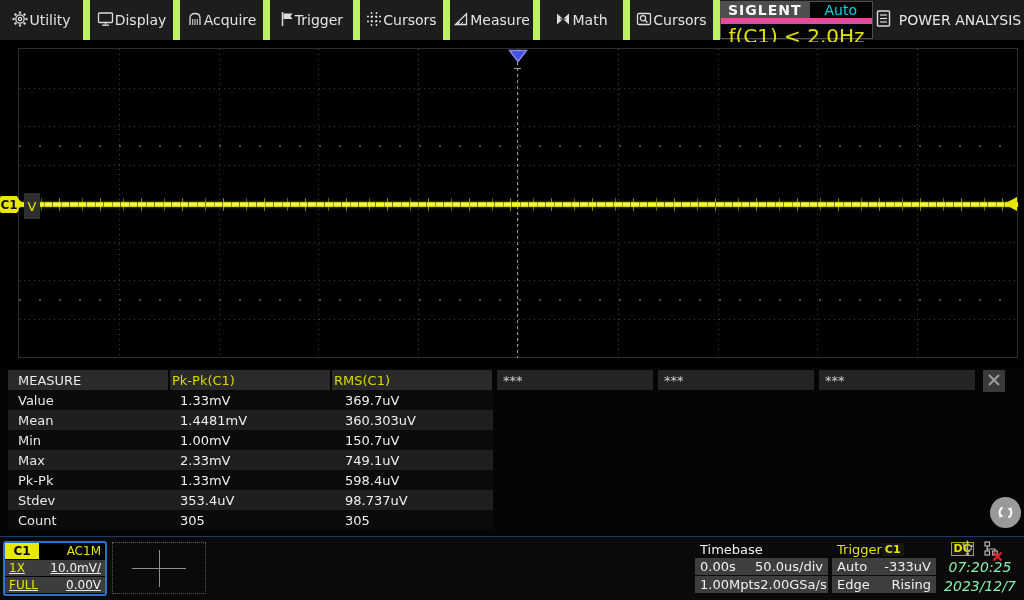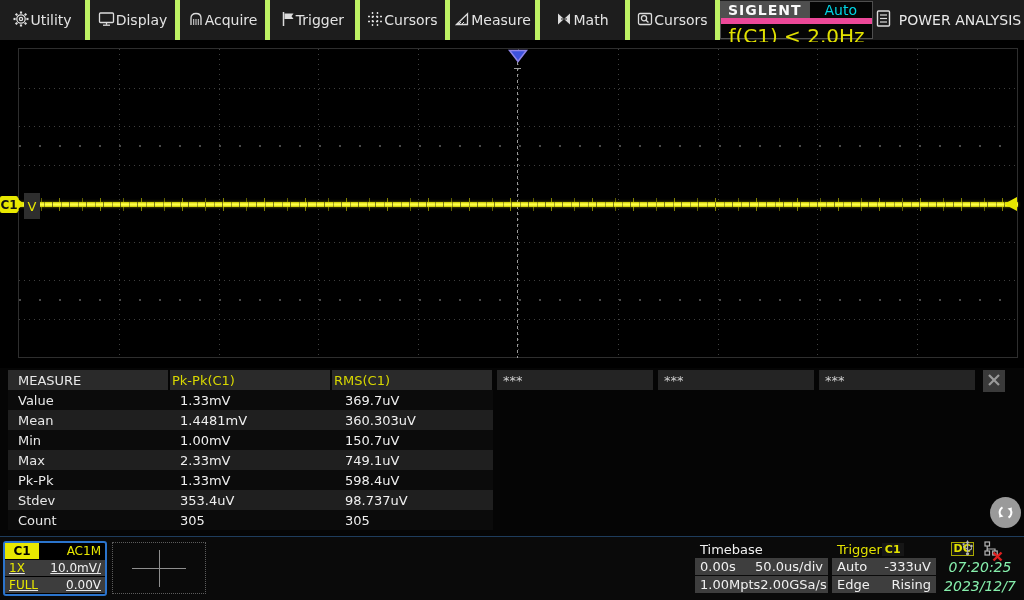--- a/index.html
+++ b/index.html
@@ -3,21 +3,21 @@
 <meta charset="utf-8">
 <style>
   html,body{margin:0;padding:0;background:#000;}
   #screen{position:relative;width:1024px;height:600px;background:#000;overflow:hidden;
           font-family:"DejaVu Sans","Liberation Sans",sans-serif;color:#e6e6e6;}
 
   
   .menu-bar{position:absolute;top:0;left:0;width:1024px;height:42px;background:#1d1d1d;
             display:flex;align-items:stretch;border-bottom:2px solid #000;box-sizing:border-box;}
   .menu-item{width:90px;box-sizing:border-box;display:flex;align-items:center;justify-content:center;
-             gap:1px;border-right:5px solid #bef264;color:#e3e3e3;font-size:14px;}
+             gap:1px;border-right:7px solid #bef264;color:#e3e3e3;font-size:14px;}
   .menu-item svg{flex:none;}
   .brand-block{width:153px;box-sizing:border-box;margin:1px 0;border:1px solid #4e4e4e;
                display:flex;flex-direction:column;background:#050505;}
   .brand-top{flex:1;display:flex;align-items:stretch;border-bottom:6px solid #ec4899;}
   .brand-logo{background:#4f4f4f;color:#fafafa;font-weight:bold;font-size:14px;letter-spacing:1px;
               padding:0 7px;display:flex;align-items:center;border-right:1px solid #4e4e4e;}
   .brand-auto{flex:1;display:flex;align-items:center;justify-content:center;color:#00d4e4;font-size:14px;}
   .brand-bottom{flex:1;display:flex;align-items:center;justify-content:center;color:#e2e200;font-size:20px;}
   .power{flex:1;display:flex;align-items:center;justify-content:center;gap:8px;color:#e9e9e9;font-size:14px;}
 

